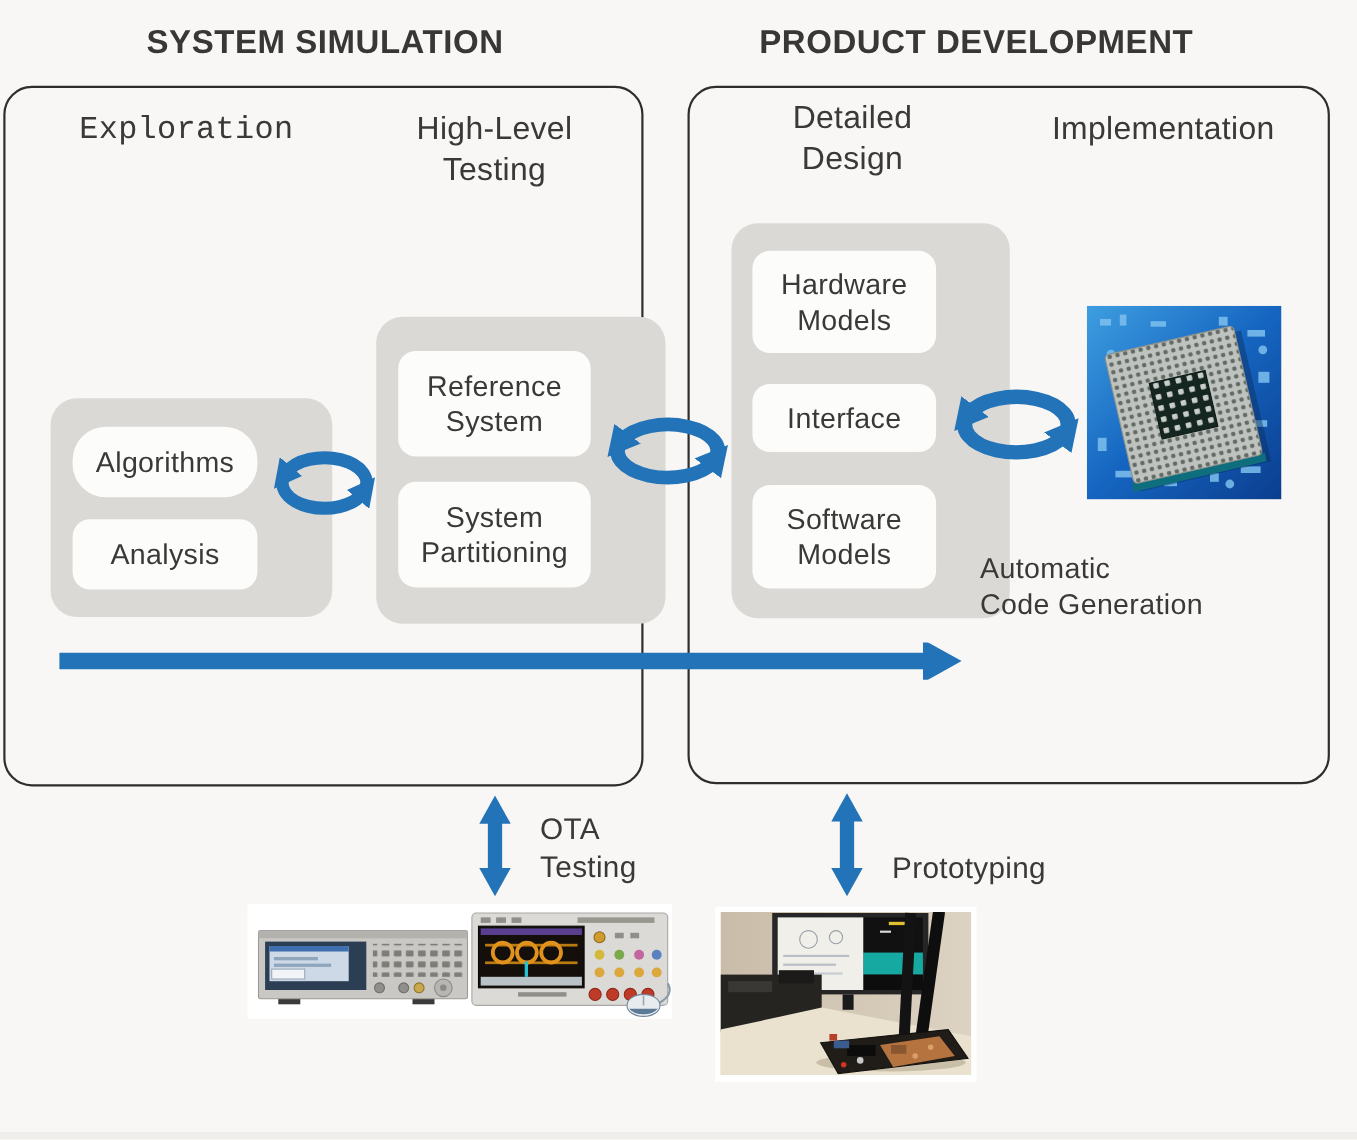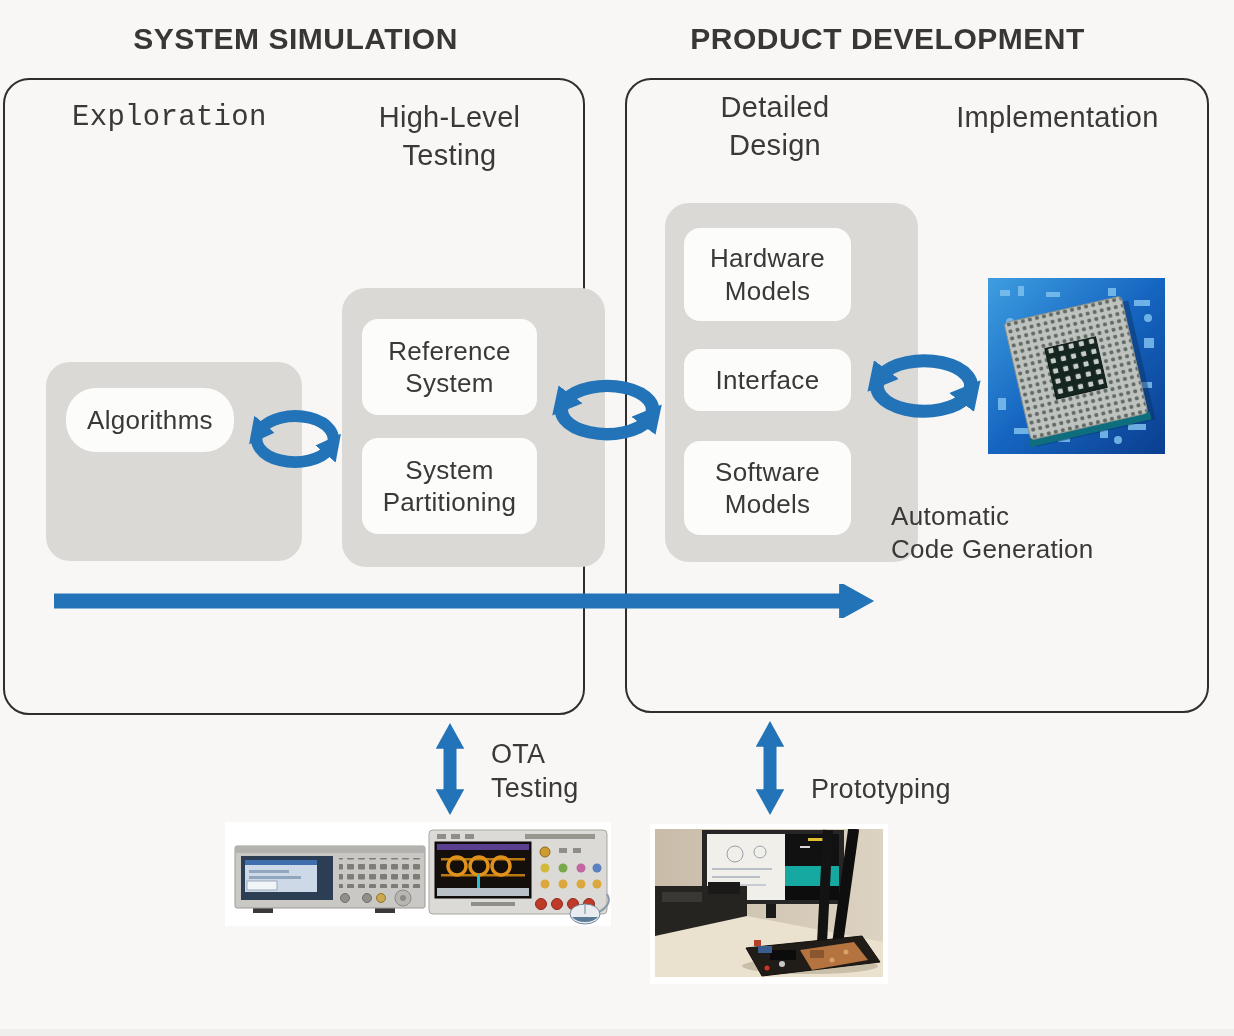--- a/index.html
+++ b/index.html
@@ -37,20 +37,23 @@
   <div class="abs phase-label left" style="left:72px;top:99px;width:230px;font-family:Liberation Mono, monospace;">Exploration</div>
   <div class="abs phase-label" style="left:352px;top:99px;width:195px;">High-Level
 Testing</div>
   <div class="abs phase-label" style="left:695px;top:89px;width:160px;">Detailed
 Design</div>
   <div class="abs phase-label" style="left:935px;top:99px;width:245px;">Implementation</div>
 
   <div class="abs group" style="left:46px;top:362px;width:208px;height:199px;">
     <div class="card" style="left:20px;top:26px;width:168px;height:64px;border-radius:30px;">
       <span>Algorithms</span>
+    </div>
+    <div class="card" style="left:20px;top:110px;width:168px;height:64px;">
+      <span>Analysis</span>
     </div>
   </div>
 
   <div class="abs group" style="left:342px;top:288px;width:215px;height:279px;">
     <div class="card" style="left:20px;top:31px;width:175px;height:96px;">
       <span>Reference
 System</span>
     </div>
     <div class="card" style="left:20px;top:150px;width:175px;height:96px;">
       <span>System

